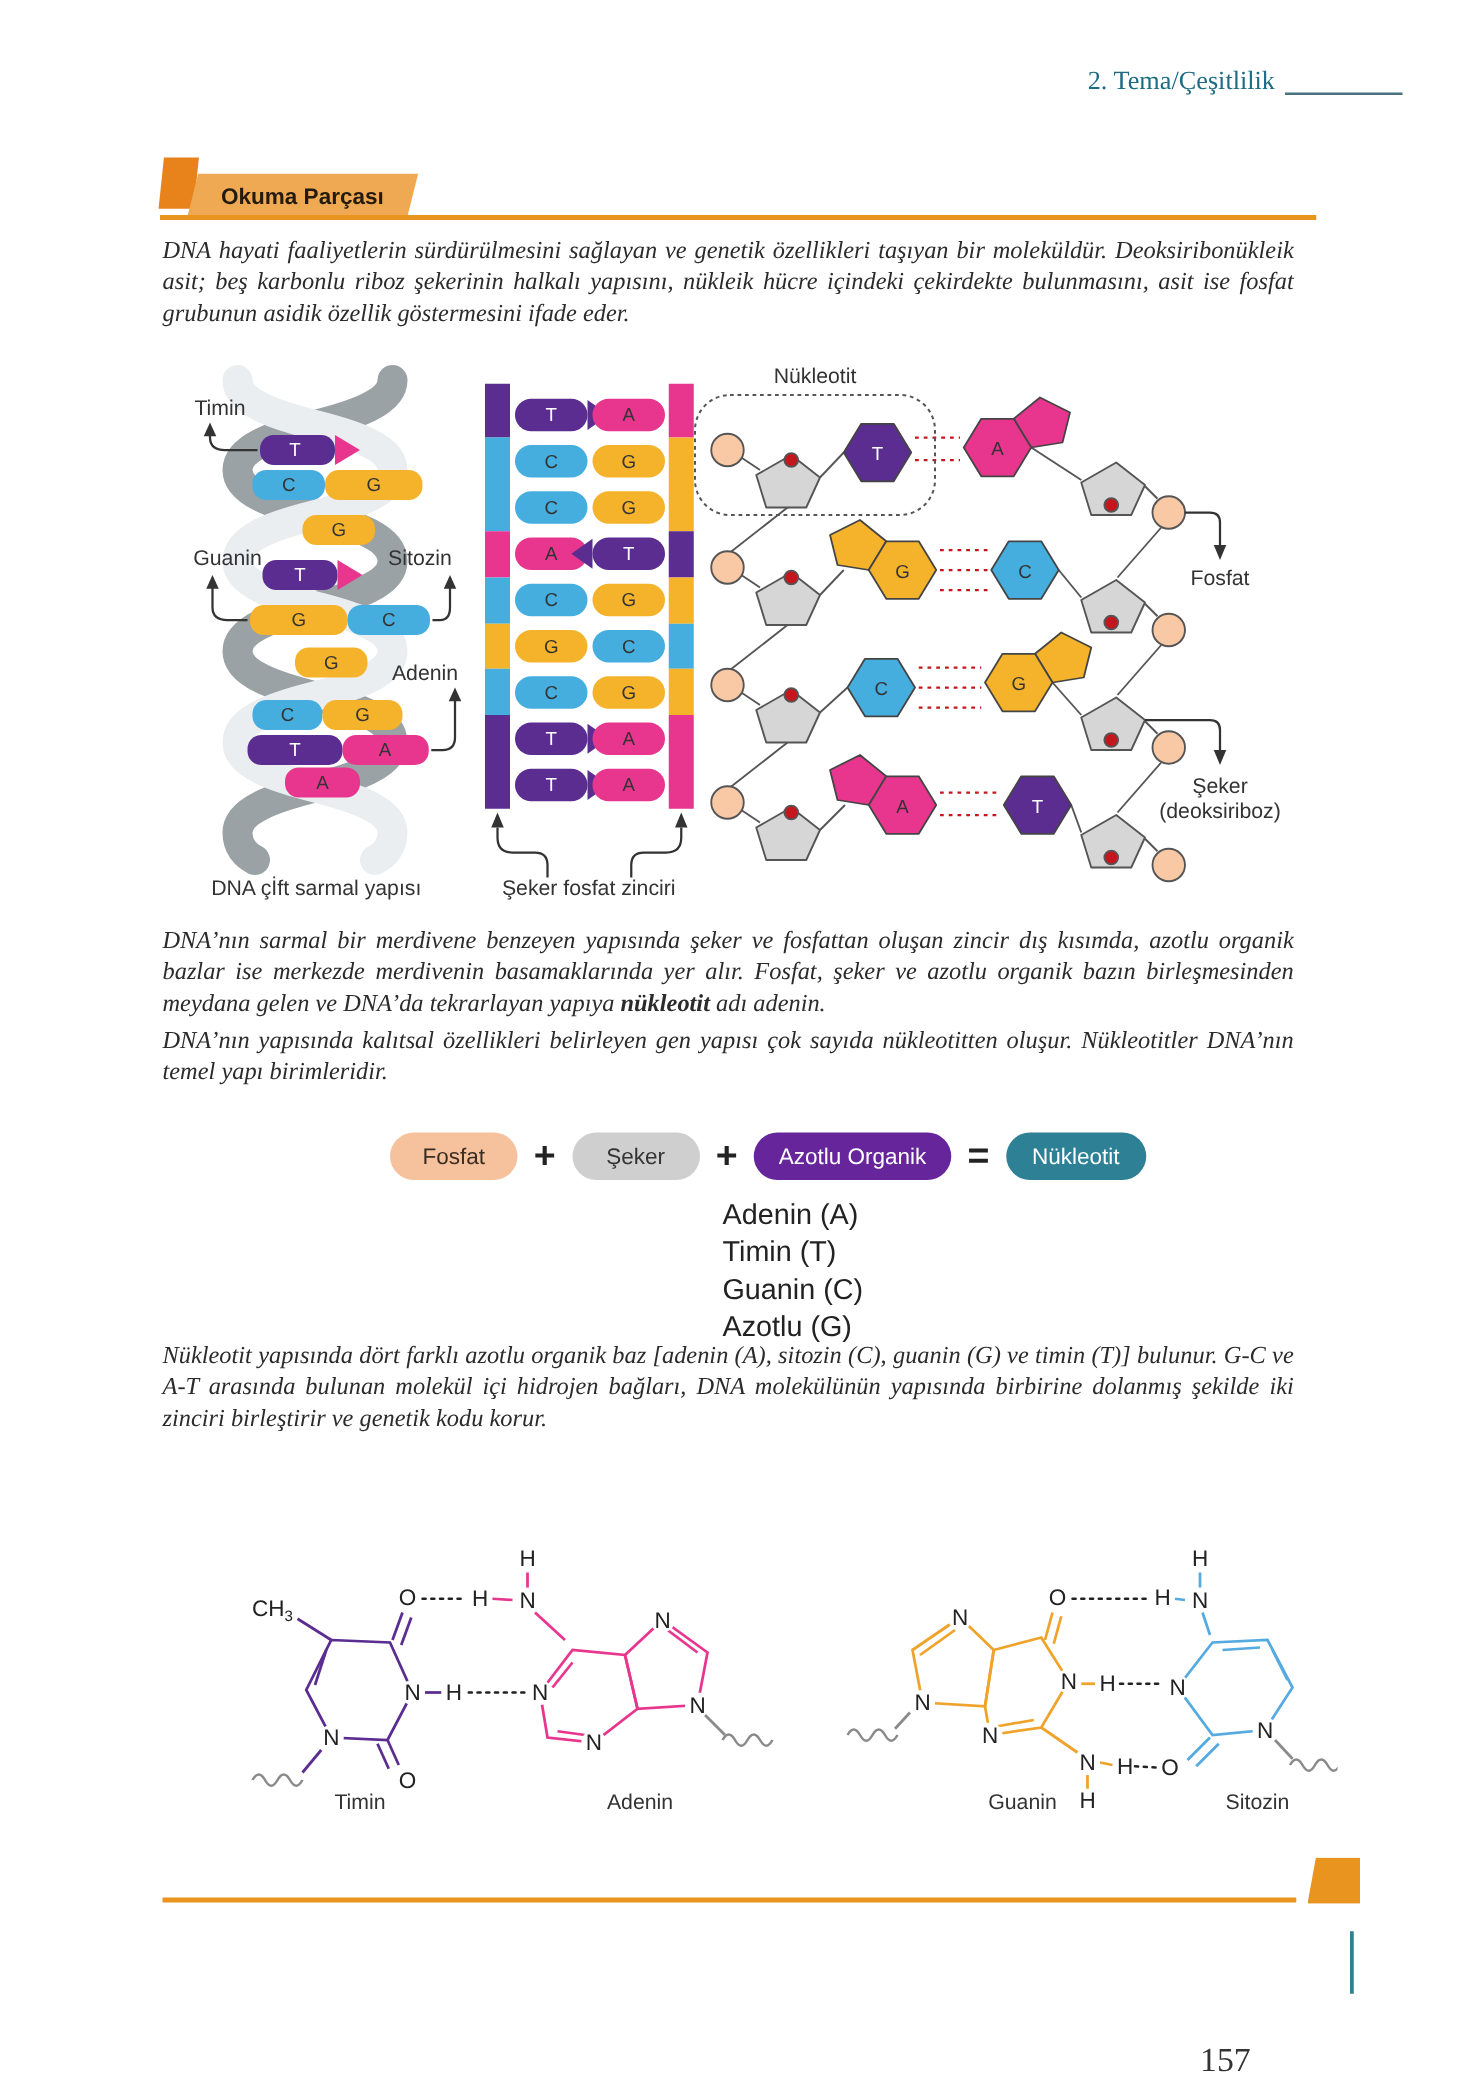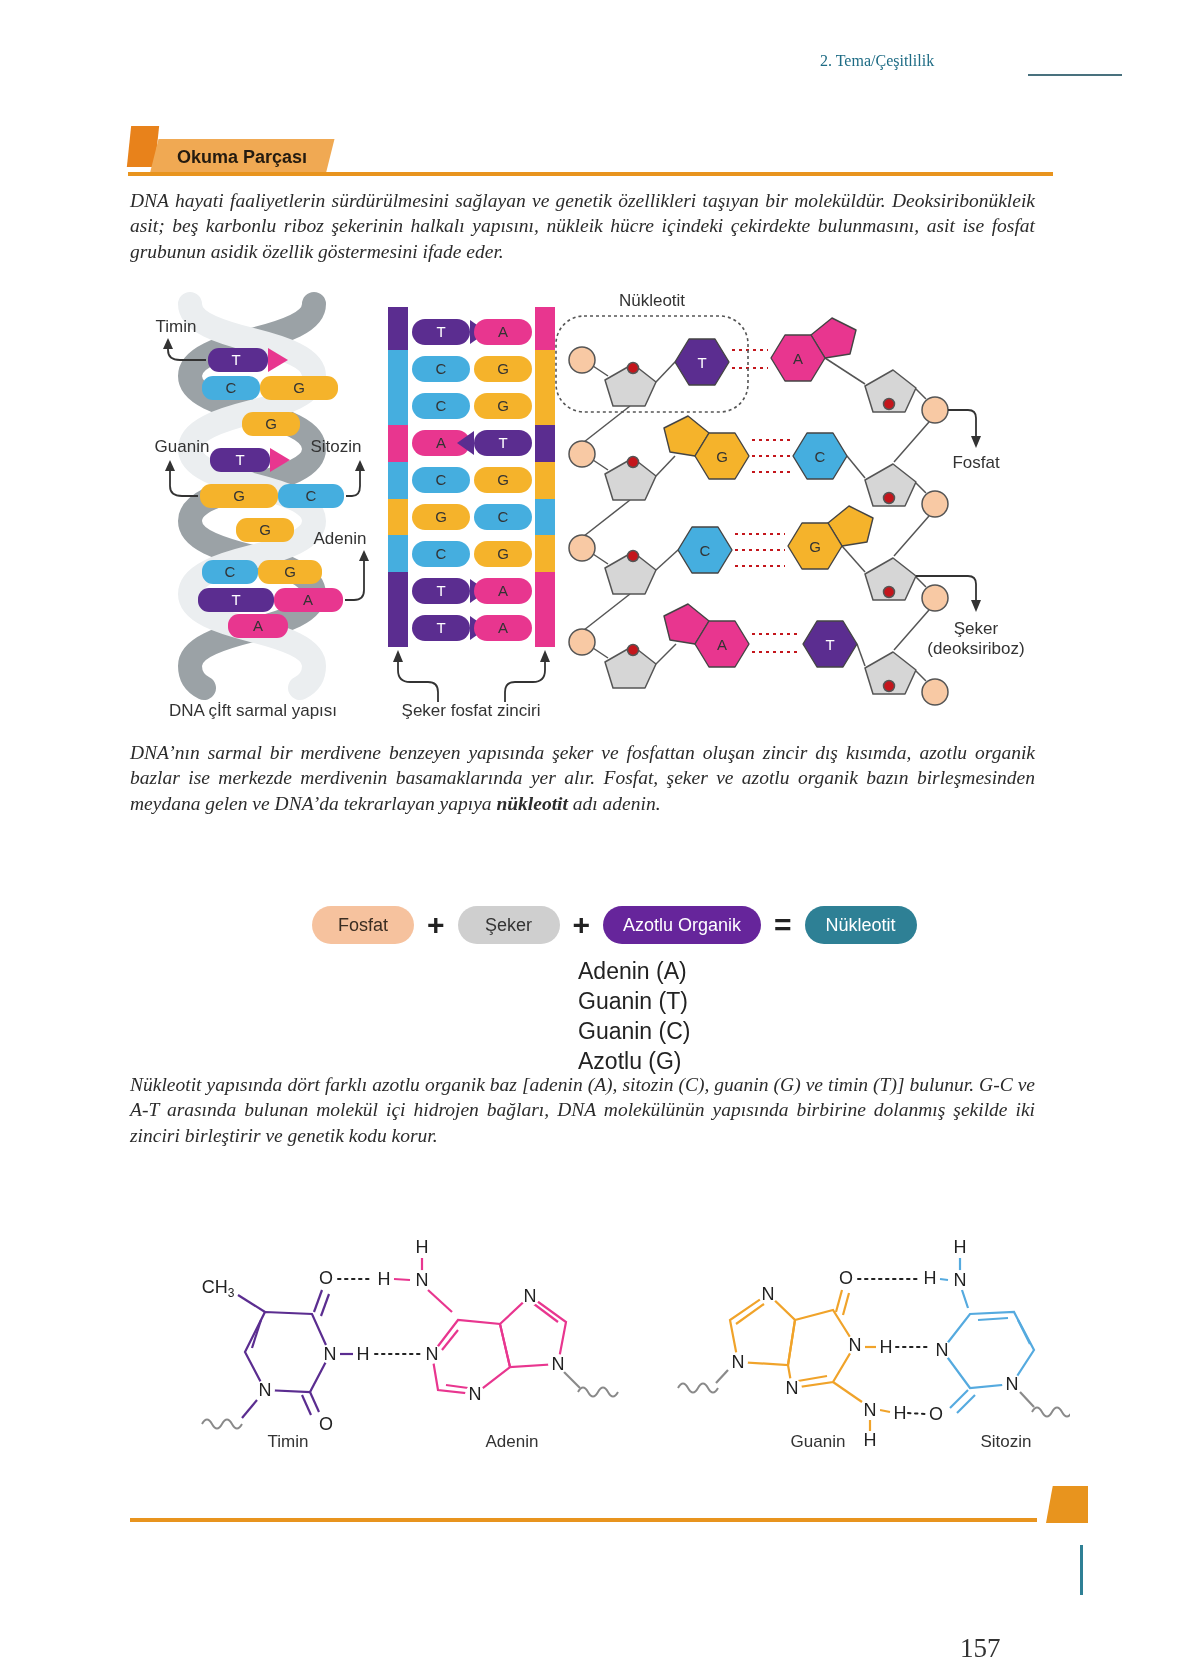--- a/index.html
+++ b/index.html
@@ -1,20 +1,20 @@
 <!DOCTYPE html>
 <html><head>
 <meta charset="utf-8">
 <style>
   html,body{margin:0;padding:0;background:#ffffff;}
   .page{position:relative;width:1187px;height:1659px;background:#ffffff;overflow:hidden;
         font-family:"Liberation Sans",sans-serif;}
   
-  .theme-header{position:absolute;left:820px;top:52px;width:200px;text-align:left;
-    font-family:"Liberation Serif",serif;font-size:16px;color:#1D6B84;}
+  .theme-header{position:absolute;left:820px;top:52px;width:200px;text-align:right;
+    font-family:"Liberation Serif",serif;font-size:21px;color:#1D6B84;}
   .theme-line{position:absolute;left:1028px;top:74px;width:94px;height:2px;background:#49717e;}
   
   .banner-square{position:absolute;left:129px;top:126px;width:28px;height:41px;background:#E8821B;transform:skewX(-6deg);}
   .banner-para{position:absolute;left:154px;top:139px;width:176px;height:36px;background:#F0A953;
     transform:skewX(-14deg);display:flex;align-items:center;justify-content:center;}
   .banner-para span{transform:skewX(14deg);font-weight:bold;font-size:18px;color:#241b10;}
   .banner-title{position:absolute;left:350px;top:142px;font-family:"Liberation Serif",serif;
     font-style:italic;font-weight:bold;font-size:21px;color:#111;}
   .banner-rule{position:absolute;left:128px;top:172px;width:925px;height:4px;background:#E8941E;}
   
@@ -285,33 +285,34 @@
       <g>
         <path d="M786,284 H838 Q846,284 846,292 V308" fill="none" stroke="#333" stroke-width="1.8"></path>
         <polygon points="841,308 851,308 846,320" fill="#333"></polygon>
         <text x="846" y="342" class="svgtxt" font-size="17" fill="#333" text-anchor="middle">Şeker</text>
         <text x="846" y="362" class="svgtxt" font-size="17" fill="#333" text-anchor="middle">(deoksiriboz)</text>
       </g>
     </g>
   </svg>
 
   <p class="para" id="p2"><span>DNA’nın sarmal bir merdivene benzeyen yapısında şeker ve fosfattan oluşan zincir dış kısımda, azotlu organik bazlar ise merkezde merdivenin basamaklarında yer alır. Fosfat, şeker ve azotlu organik bazın birleşmesinden meydana gelen ve DNA’da tekrarlayan yapıya </span><b>nükleotit</b><span> adı adenin.</span></p>
+  <p class="para" id="p3">DNA’nın yapısında kalıtsal özellikleri belirleyen gen yapısı çok sayıda nükleotitten oluşur. Nükleotitler DNA’nın temel yapı birimleridir.</p>
 
   <div class="formula-row">
     <div class="pill pill-fosfat">Fosfat</div>
     <div class="op">+</div>
     <div class="pill pill-seker">Şeker</div>
     <div class="op">+</div>
     <div class="pill pill-baz">Azotlu Organik Baz</div>
     <div class="op">=</div>
     <div class="pill pill-sonuc">Nükleotit</div>
   </div>
   <div class="baz-list">
     <div>Adenin (A)</div>
-    <div>Guanin (T)</div>
+    <div>Timin (T)</div>
     <div>Guanin (C)</div>
     <div>Azotlu (G)</div>
   </div>
 
   <p class="para" id="p4">Nükleotit yapısında dört farklı azotlu organik baz [adenin (A), sitozin (C), guanin (G) ve timin (T)] bulunur. G-C ve A-T arasında bulunan molekül içi hidrojen bağları, DNA molekülünün yapısında birbirine dolanmış şekilde iki zinciri birleştirir ve genetik kodu korur.</p>
 
   <svg class="chem-svg" width="940" height="290" viewBox="0 0 940 290">
 
     <g fill="none" stroke="#5B2D90" stroke-width="2.2">
       <polygon points="135,150 182,152 200,192 180,230 135,228 115,190"></polygon>

